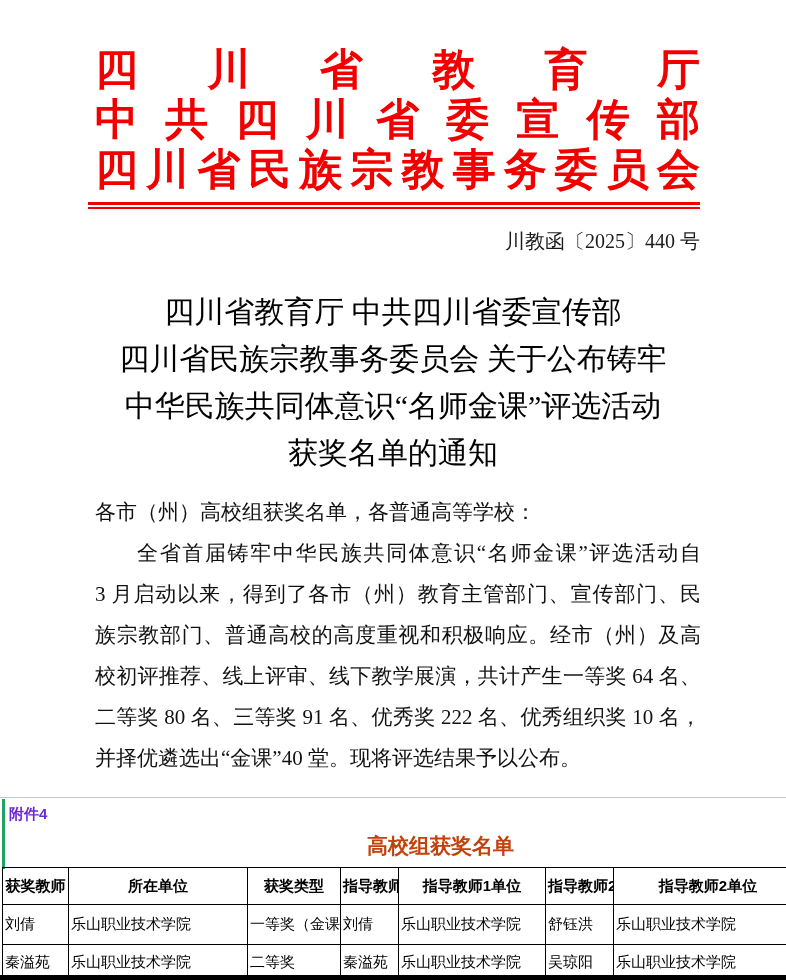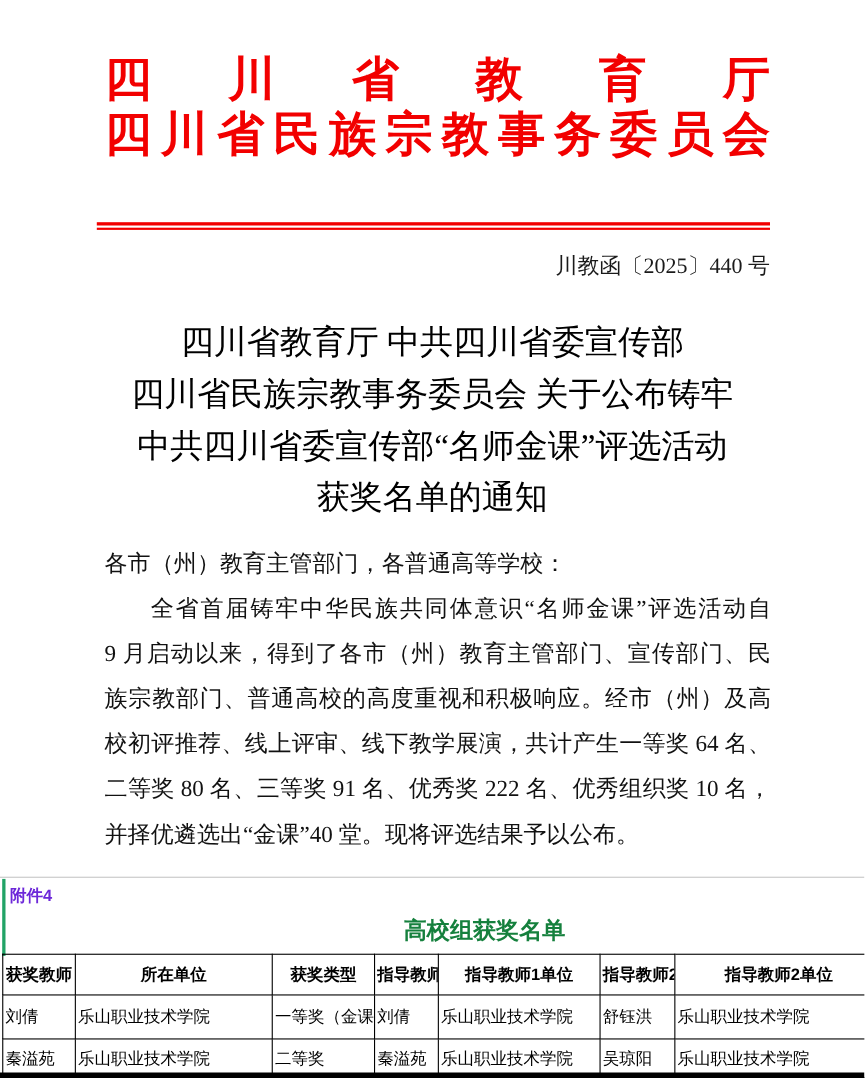--- a/index.html
+++ b/index.html
@@ -19,21 +19,21 @@
     position: absolute; top: 48px; left: 95px; width: 605px;
   }
   .org-line {
     color: #f20000;
     font-weight: bold;
     font-size: 43px;
     line-height: 50px;
     text-align: justify;
     text-align-last: justify;
     white-space: nowrap;
-    font-family: Liberation Serif, serif;
+    font-family: Liberation Mono, monospace;
   }
   .red-rule {
     position: absolute; top: 202px; left: 88px; width: 612px;
     height: 2px;
     border-top: 3px solid #f20000;
     border-bottom: 2px solid #f20000;
   }
   .doc-number {
     position: absolute; top: 228px; left: 95px; width: 605px;
     text-align: right;
@@ -76,21 +76,21 @@
     position: absolute; top: 7px; left: 9px;
     font-size: 15px;
     font-weight: bold;
     color: #6d28d9;
   }
   .table-title {
     position: absolute; top: 34px; left: 95px; width: 691px;
     text-align: center;
     font-size: 21px;
     font-weight: bold;
-    color: #15803d;
+    color: #c2410c;
     font-family: "Liberation Serif", serif;
   }
   table.award {
     position: absolute; top: 69px; left: 2px;
     width: 800px;
     border-collapse: collapse;
     table-layout: fixed;
   }
   table.award th, table.award td {
     border: 1.5px solid #000;
@@ -109,36 +109,37 @@
     background: #000;
   }
 </style>
 </head>
 <body>
 
 <div class="page">
 
   <div class="letterhead">
     <div class="org-line">四川省教育厅</div>
+    <div class="org-line">中共四川省委宣传部</div>
     <div class="org-line">四川省民族宗教事务委员会</div>
   </div>
   <div class="red-rule"></div>
   <div class="doc-number">川教函〔2025〕440 号</div>
 
   <div class="doc-title">
     <div>四川省教育厅 中共四川省委宣传部</div>
     <div>四川省民族宗教事务委员会 关于公布铸牢</div>
-    <div>中共四川省委宣传部“名师金课”评选活动</div>
+    <div>中华民族共同体意识“名师金课”评选活动</div>
     <div>获奖名单的通知</div>
   </div>
 
   <div class="doc-body">
-    <div class="line">各市（州）教育主管部门，各普通高等学校：</div>
+    <div class="line">各市（州）高校组获奖名单，各普通高等学校：</div>
     <div class="line jf ind">全省首届铸牢中华民族共同体意识“名师金课”评选活动自</div>
-    <div class="line jf">9 月启动以来，得到了各市（州）教育主管部门、宣传部门、民</div>
+    <div class="line jf">3 月启动以来，得到了各市（州）教育主管部门、宣传部门、民</div>
     <div class="line jf">族宗教部门、普通高校的高度重视和积极响应。经市（州）及高</div>
     <div class="line jf">校初评推荐、线上评审、线下教学展演，共计产生一等奖 64 名、</div>
     <div class="line jf">二等奖 80 名、三等奖 91 名、优秀奖 222 名、优秀组织奖 10 名，</div>
     <div class="line">并择优遴选出“金课”40 堂。现将评选结果予以公布。</div>
   </div>
 
   <div class="attachment">
     <div class="green-edge"></div>
     <div class="attach-label">附件4</div>
     <div class="table-title">高校组获奖名单</div>

